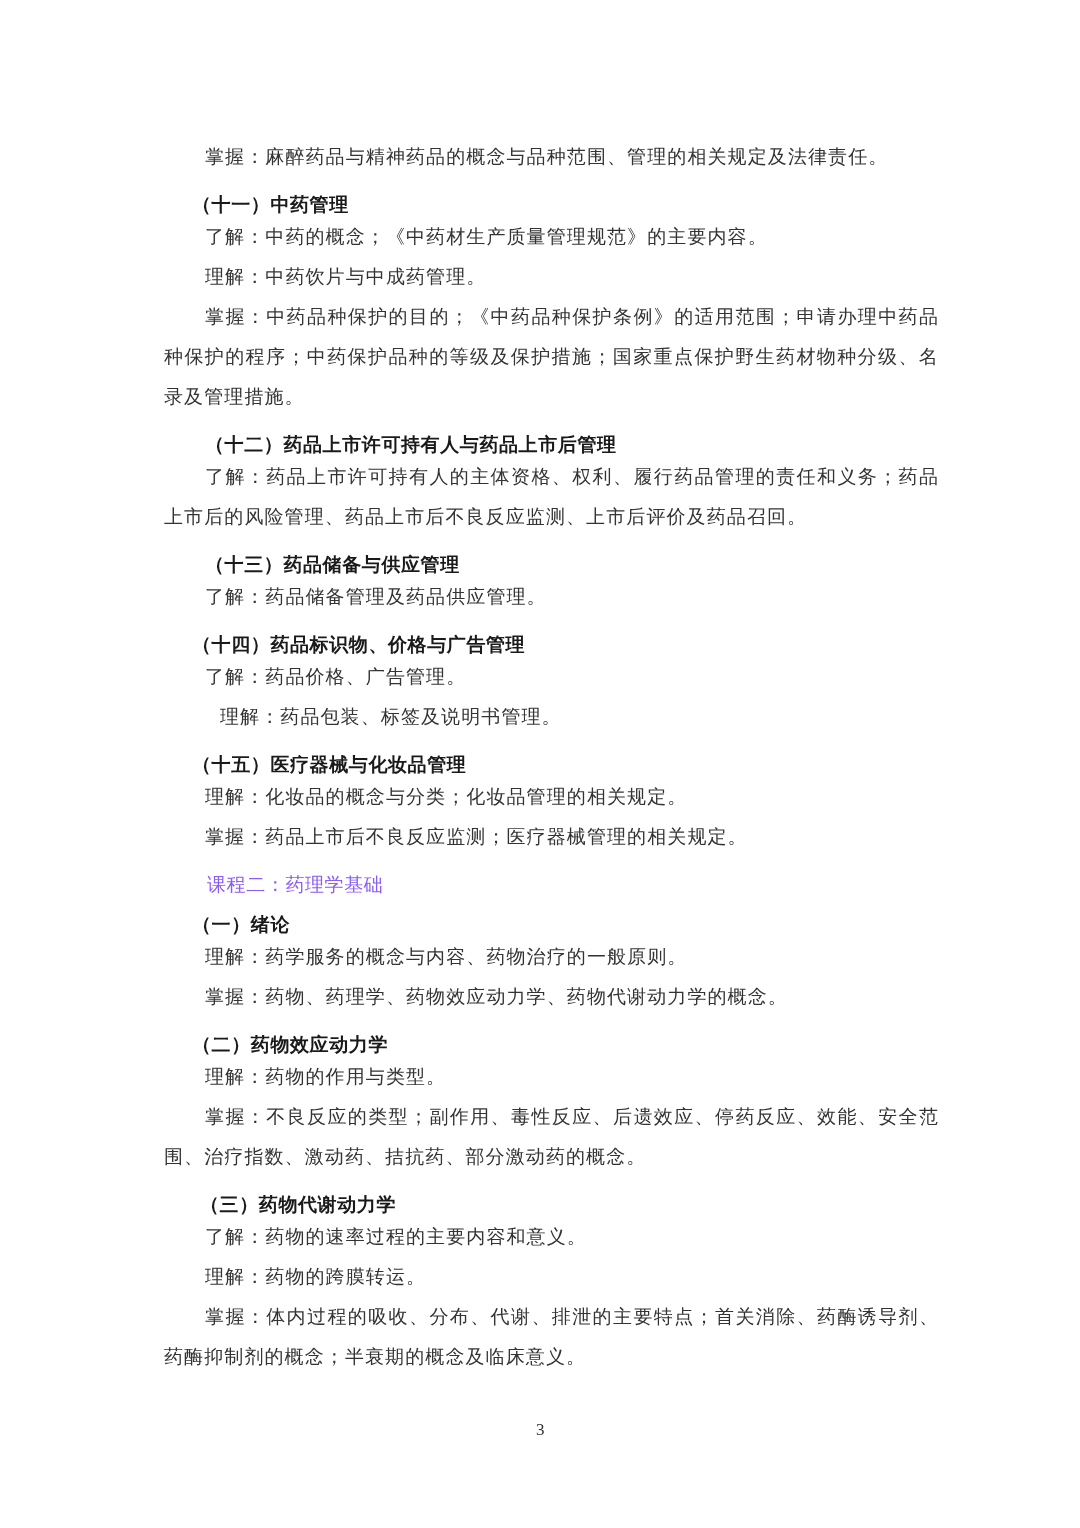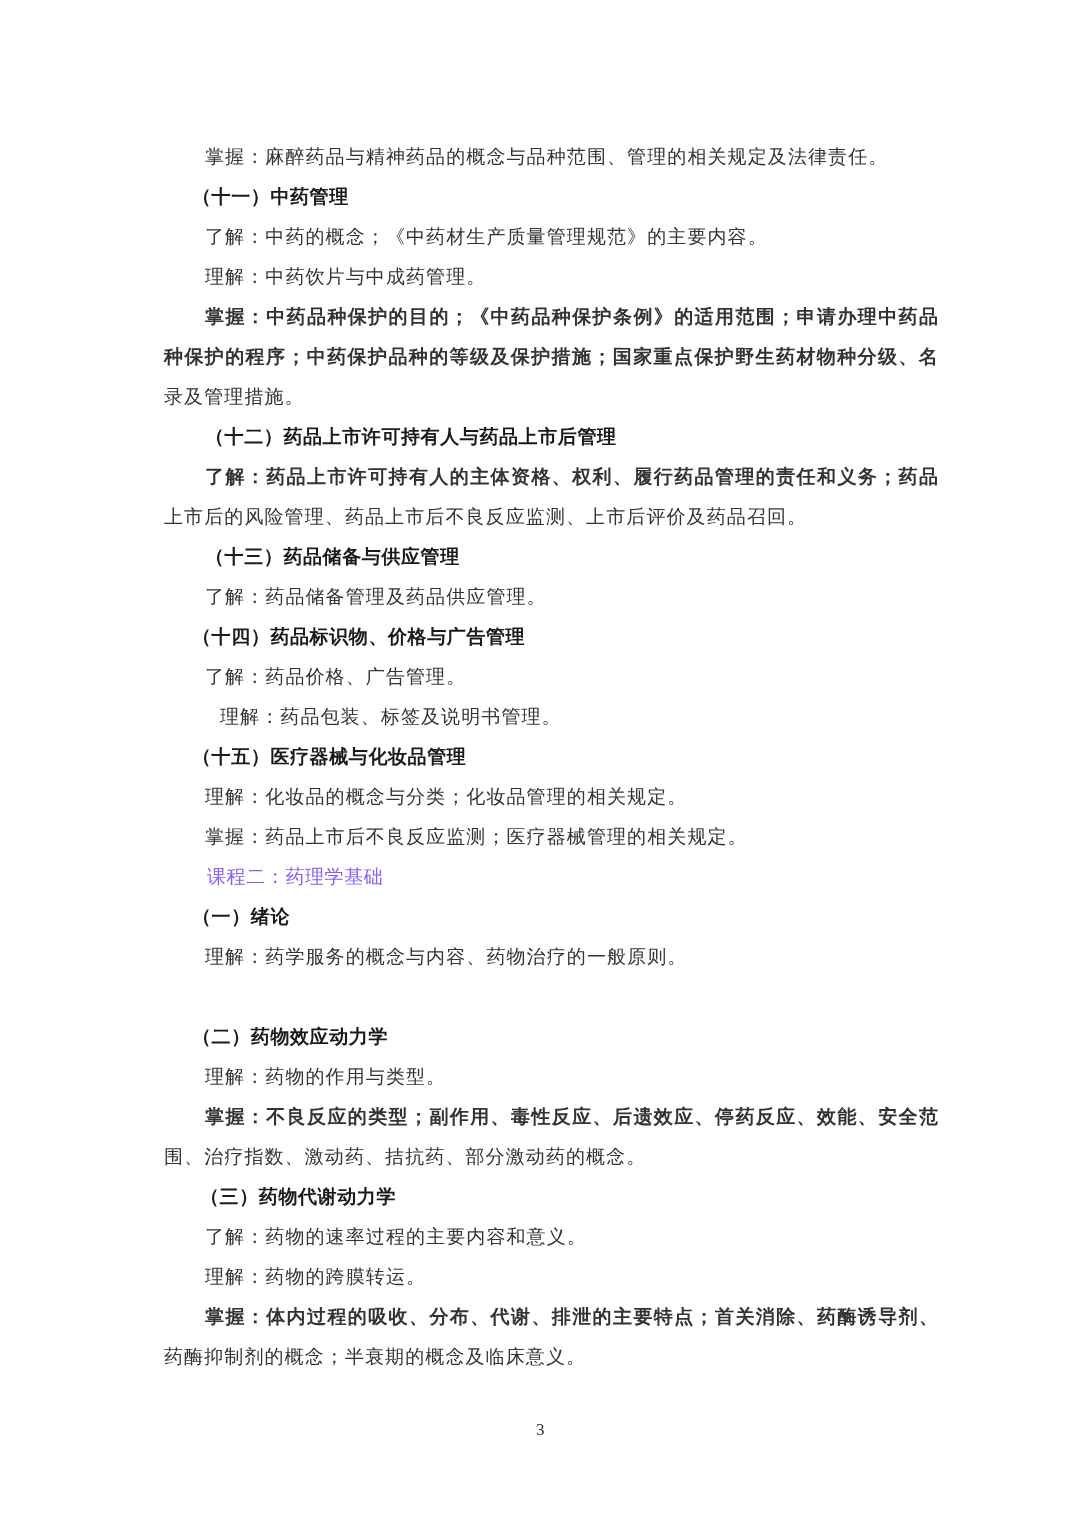--- a/index.html
+++ b/index.html
@@ -15,22 +15,23 @@
       line-height: 24px;
       white-space: nowrap;
       letter-spacing: 1.1px;
       color: #333333;
     }
     .line.bold {
       font-family: "DejaVu Sans", "Liberation Sans", sans-serif;
       font-weight: bold;
       color: #1a1a1a;
       letter-spacing: 0.6px;
+      margin-top: 8px;
     }
-    .line.justify { letter-spacing: 1.4px; font-weight: bold; }
+    .line.justify { letter-spacing: 1.4px; }
     .pagenum {
       position: absolute; left: 536px; top: 1420px;
       font-family: "Liberation Serif", serif; font-size: 17px; color: #333;
     }
   </style>
 </head>
 <body>
 
 <div class="page">
   <div class="line" style="left:205px;top:144px">掌握：麻醉药品与精神药品的概念与品种范围、管理的相关规定及法律责任。</div>
@@ -47,20 +48,21 @@
   <div class="line" style="left:205px;top:584px">了解：药品储备管理及药品供应管理。</div>
   <div class="line bold" style="left:192px;top:624px">（十四）药品标识物、价格与广告管理</div>
   <div class="line" style="left:205px;top:664px">了解：药品价格、广告管理。</div>
   <div class="line" style="left:220px;top:704px">理解：药品包装、标签及说明书管理。</div>
   <div class="line bold" style="left:192px;top:744px">（十五）医疗器械与化妆品管理</div>
   <div class="line" style="left:205px;top:784px">理解：化妆品的概念与分类；化妆品管理的相关规定。</div>
   <div class="line" style="left:205px;top:824px">掌握：药品上市后不良反应监测；医疗器械管理的相关规定。</div>
   <div class="line bold" style="left:207px;top:864px;font-weight:normal;font-family:'DejaVu Sans',sans-serif;color:#8b5cf6">课程二：药理学基础</div>
   <div class="line bold" style="left:192px;top:904px">（一）绪论</div>
   <div class="line" style="left:205px;top:944px">理解：药学服务的概念与内容、药物治疗的一般原则。</div>
+  <div class="line" style="left:205px;top:984px">掌握：药物、药理学、药物效应动力学、药物代谢动力学的概念。</div>
   <div class="line bold" style="left:192px;top:1024px">（二）药物效应动力学</div>
   <div class="line" style="left:205px;top:1064px">理解：药物的作用与类型。</div>
   <div class="line justify" style="left:205px;top:1104px">掌握：不良反应的类型；副作用、毒性反应、后遗效应、停药反应、效能、安全范</div>
   <div class="line" style="left:164px;top:1144px">围、治疗指数、激动药、拮抗药、部分激动药的概念。</div>
   <div class="line bold" style="left:200px;top:1184px">（三）药物代谢动力学</div>
   <div class="line" style="left:205px;top:1224px">了解：药物的速率过程的主要内容和意义。</div>
   <div class="line" style="left:205px;top:1264px">理解：药物的跨膜转运。</div>
   <div class="line justify" style="left:205px;top:1304px">掌握：体内过程的吸收、分布、代谢、排泄的主要特点；首关消除、药酶诱导剂、</div>
   <div class="line" style="left:164px;top:1344px">药酶抑制剂的概念；半衰期的概念及临床意义。</div>
 

